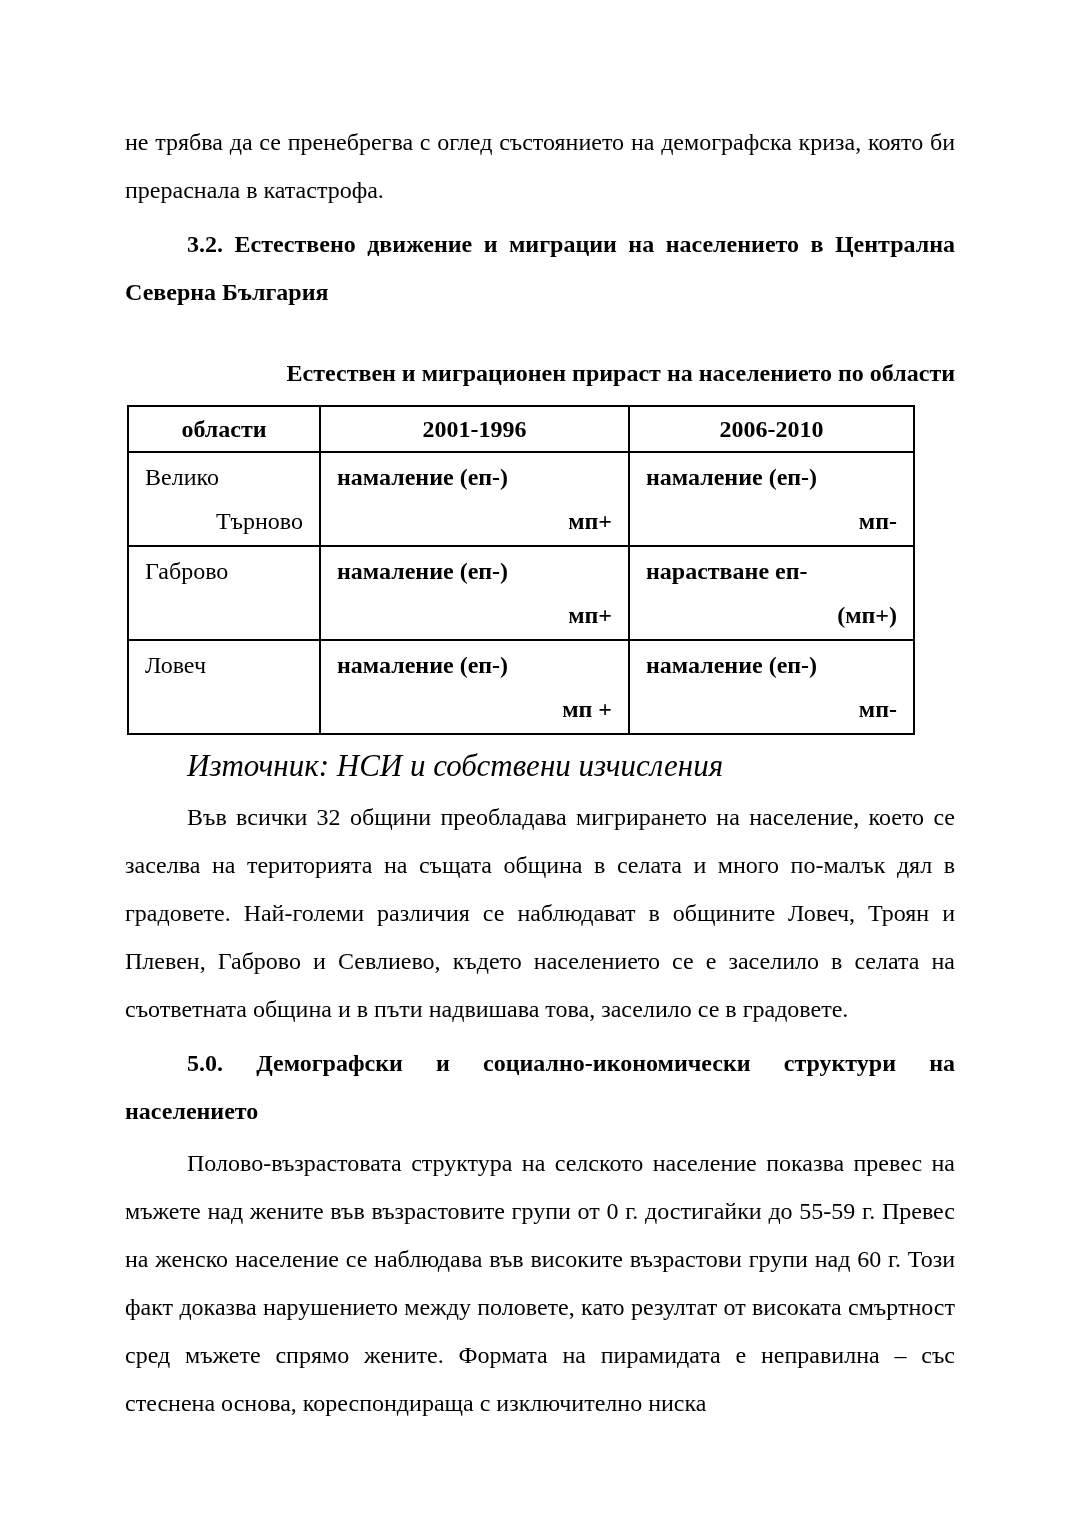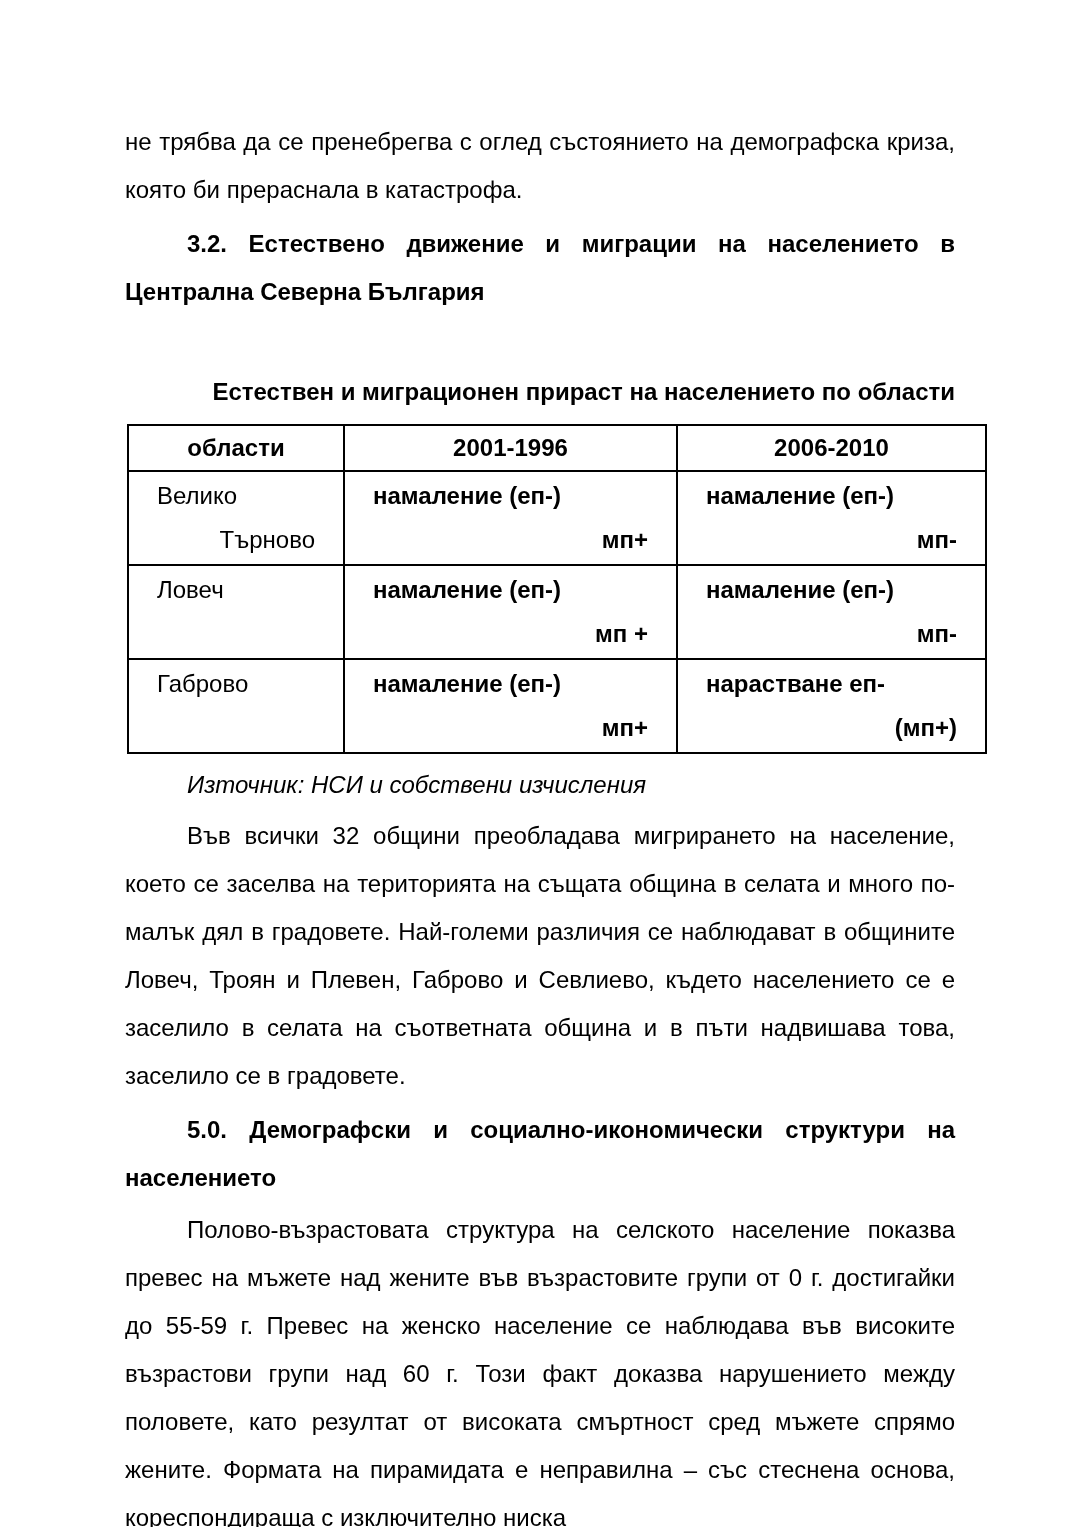--- a/index.html
+++ b/index.html
@@ -6,50 +6,50 @@
     margin: 0;
     padding: 0;
     background: #ffffff;
   }
   .page {
     position: relative;
     width: 1080px;
     height: 1527px;
     background: #ffffff;
     color: #000000;
-    font-family: Liberation Sans, sans-serif;
+    font-family: Liberation Serif, serif;
     box-sizing: border-box;
     padding: 118px 125px 40px 125px;
     overflow: hidden;
   }
   p {
     margin: 0;
     font-size: 24px;
     line-height: 48px;
     text-align: justify;
   }
   .indent { text-indent: 62px; }
   .bold { font-weight: bold; }
   .table-title {
-    margin-top: 56px;
+    margin-top: 37px;
     font-size: 24px;
     line-height: 40px;
     font-weight: bold;
     text-align: right;
   }
   table.data-table {
     border-collapse: collapse;
     margin-top: 12px;
     margin-left: 2px;
     width: 746px;
     table-layout: fixed;
   }
   table.data-table td, table.data-table th {
     border: 2px solid #000000;
-    padding: 2px 28px;
+    padding: 2px 16px;
     vertical-align: top;
     font-size: 24px;
   }
   table.data-table th {
     font-weight: bold;
     text-align: center;
     height: 40px;
     line-height: 40px;
   }
   .col-region { width: 158px; }
@@ -60,21 +60,21 @@
     height: 44px;
   }
   .cell-line2 {
     text-align: right;
     line-height: 44px;
     height: 44px;
   }
   .val { font-weight: bold; }
   .source-note {
     margin-top: 8px;
-    font-size: 24px;
+    font-size: 31px;
     line-height: 46px;
     font-style: italic;
     text-indent: 62px;
     text-align: left;
   }
   .para { margin-top: 4px; }
   .heading { margin-top: 6px; }
 </style>
 </head>
 <body>
@@ -107,45 +107,45 @@
           <div class="cell-line2 val">мп+</div>
         </td>
         <td>
           <div class="cell-line1 val">намаление (еп-)</div>
           <div class="cell-line2 val">мп-</div>
         </td>
       </tr>
 
       <tr>
         <td>
+          <div class="cell-line1">Габрово</div>
+          <div class="cell-line2"></div>
+        </td>
+        <td>
+          <div class="cell-line1 val">намаление (еп-)</div>
+          <div class="cell-line2 val">мп+</div>
+        </td>
+        <td>
+          <div class="cell-line1 val">нарастване еп-</div>
+          <div class="cell-line2 val">(мп+)</div>
+        </td>
+      </tr>
+
+      <tr>
+        <td>
           <div class="cell-line1">Ловеч</div>
           <div class="cell-line2"></div>
         </td>
         <td>
           <div class="cell-line1 val">намаление (еп-)</div>
           <div class="cell-line2 val">мп +</div>
         </td>
         <td>
           <div class="cell-line1 val">намаление (еп-)</div>
           <div class="cell-line2 val">мп-</div>
-        </td>
-      </tr>
-
-      <tr>
-        <td>
-          <div class="cell-line1">Габрово</div>
-          <div class="cell-line2"></div>
-        </td>
-        <td>
-          <div class="cell-line1 val">намаление (еп-)</div>
-          <div class="cell-line2 val">мп+</div>
-        </td>
-        <td>
-          <div class="cell-line1 val">нарастване еп-</div>
-          <div class="cell-line2 val">(мп+)</div>
         </td>
       </tr>
 
 
     </tbody>
   </table>
 
   <div class="source-note">Източник: НСИ и собствени изчисления</div>
 
   <p class="indent para">Във всички 32 общини преобладава мигрирането на население, което се заселва на територията на същата община в селата и много по-малък дял в градовете. Най-големи различия се наблюдават в общините Ловеч, Троян и Плевен, Габрово и Севлиево, където населението се е заселило в селата на съответната община и в пъти надвишава това, заселило се в градовете.</p>

